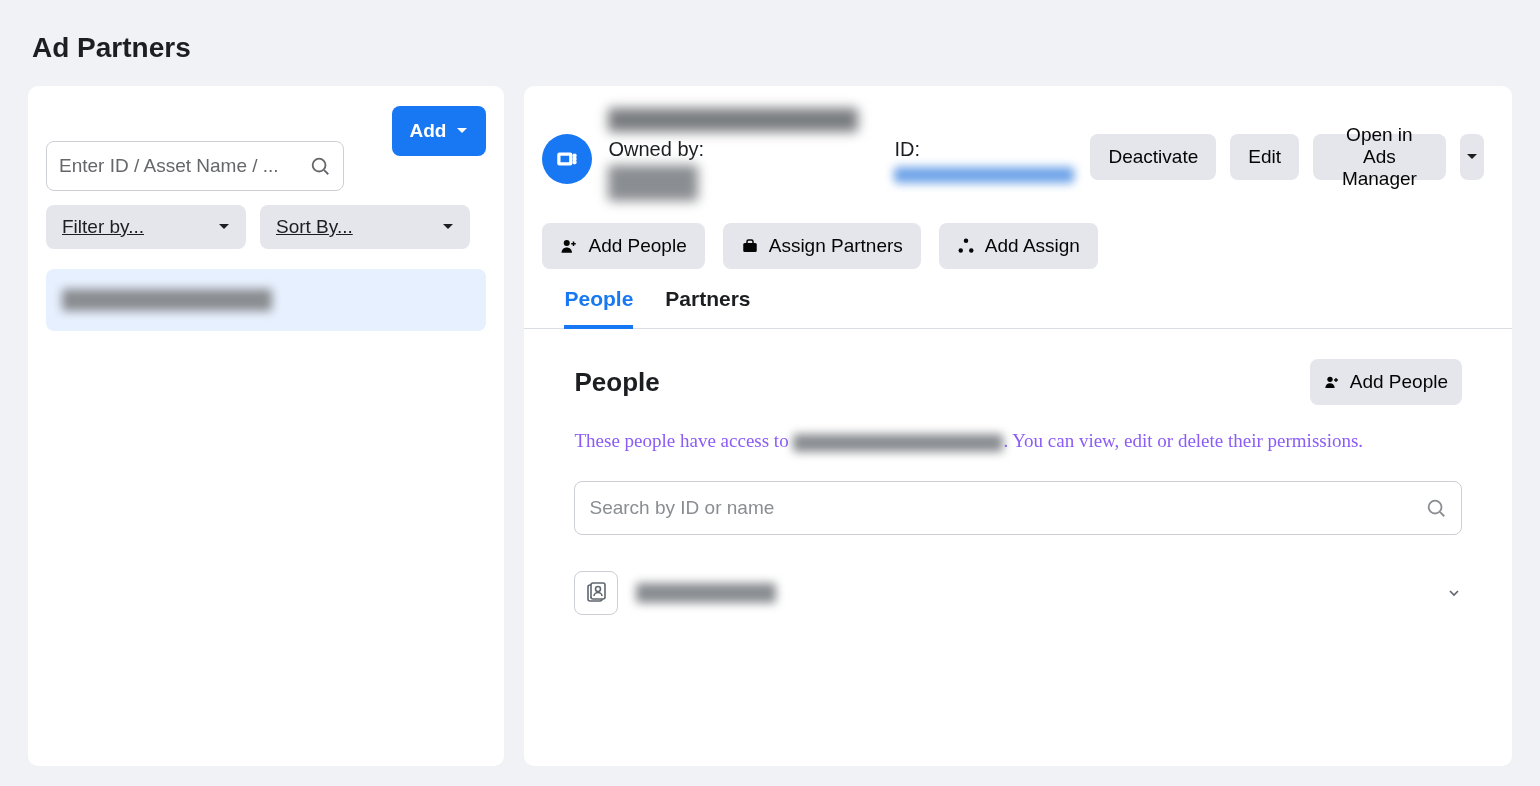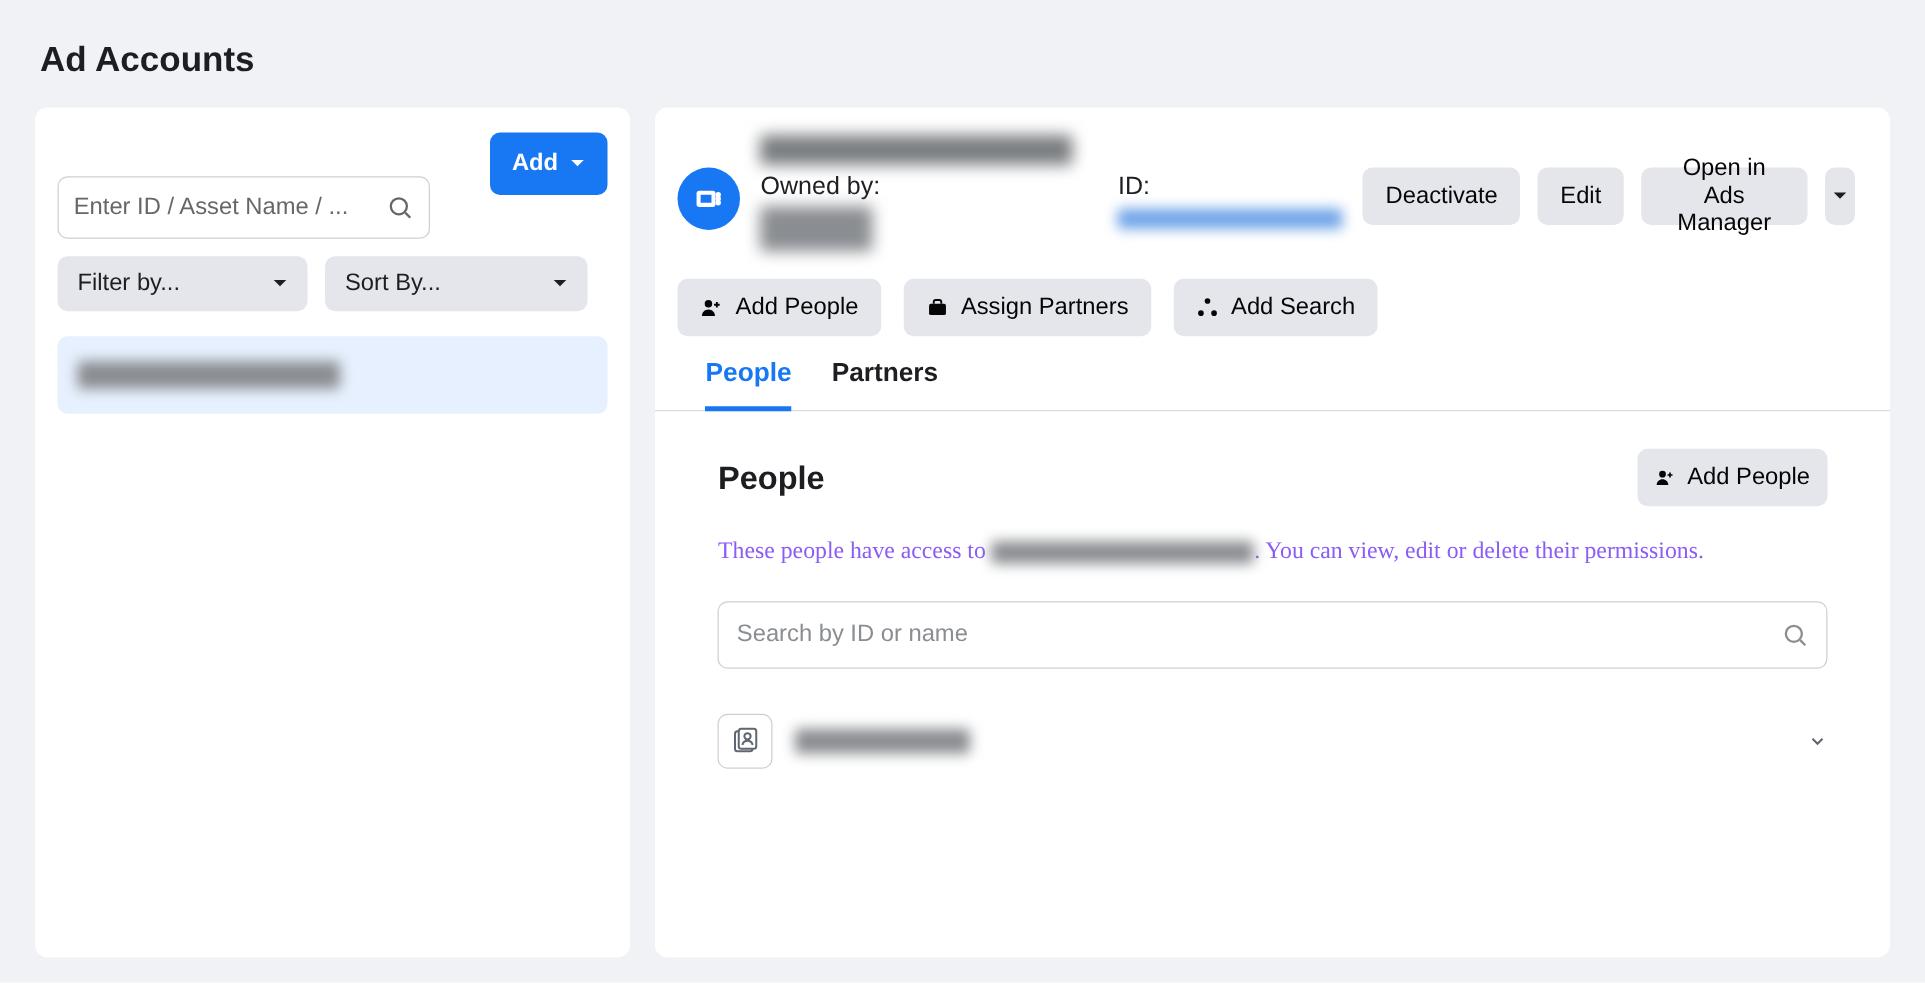--- a/index.html
+++ b/index.html
@@ -93,20 +93,21 @@
       border: none;
       border-radius: 8px;
       height: 44px;
       display: flex;
       align-items: center;
       justify-content: space-between;
       padding: 0 16px;
       font-size: 19px;
       color: #1c1e21;
       cursor: pointer;
+      text-decoration: underline;
     }
     .dropdown.filter { width: 200px; }
     .dropdown.sort { width: 210px; }
     .toggle-row {
       display: flex;
       align-items: center;
       gap: 12px;
       padding: 2px 0;
     }
     .toggle {
@@ -308,21 +309,21 @@
     .chevron {
       margin-left: auto;
       color: #606770;
     }
     .icon-svg { display: block; }
   </style>
 </head>
 <body>
 
 <div class="page">
-  <h1 class="page-title">Ad Accounts</h1>
+  <h1 class="page-title">Ad Partners</h1>
 
   <div class="layout">
 
     <div class="left-panel">
       <div class="search-add-row">
         <div class="search-box">
           <input type="text" placeholder="Enter ID / Asset Name / ..." style="">
           <svg class="icon-svg" width="22" height="22" viewBox="0 0 24 24" fill="none" stroke="#65676b" stroke-width="2">
               <circle cx="11" cy="11" r="7"></circle>
               <line x1="21" y1="21" x2="16.5" y2="16.5"></line>
@@ -406,21 +407,21 @@
               <path d="M8 8V6a2 2 0 012-2h4a2 2 0 012 2v2" fill="none" stroke="#050505" stroke-width="2"></path>
             </svg>
           <span>Assign Partners</span>
         </button>
         <button class="btn btn-gray">
           <svg class="icon-svg" width="18" height="18" viewBox="0 0 24 24" fill="#050505">
               <circle cx="12" cy="5" r="3"></circle>
               <circle cx="5" cy="18" r="3"></circle>
               <circle cx="19" cy="18" r="3"></circle>
             </svg>
-          <span>Add Search</span>
+          <span>Add Assign</span>
         </button>
       </div>
 
       <div class="tabs">
         <div class="tab active">People</div>
         <div class="tab">Partners</div>
       </div>
 
       <div class="section-body">
         <div class="section-head">

